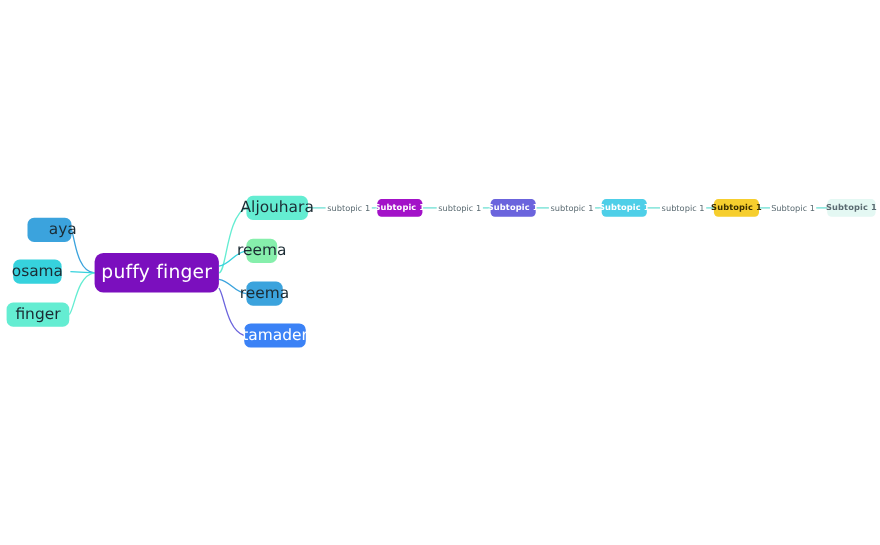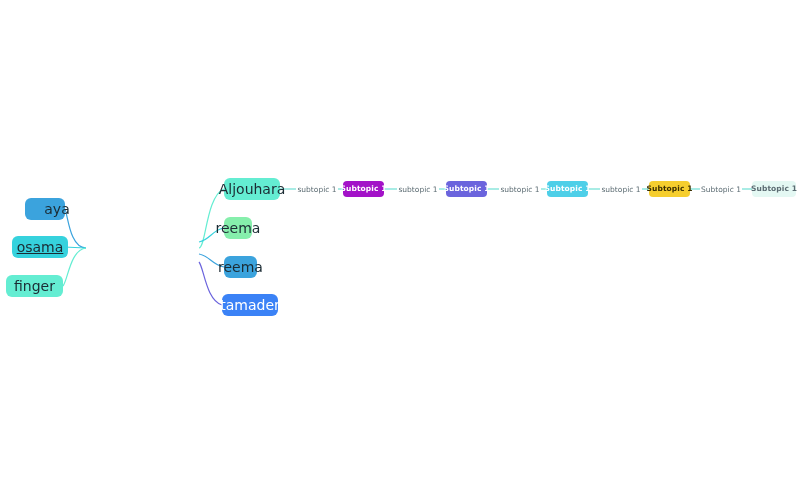--- a/index.html
+++ b/index.html
@@ -88,26 +88,29 @@
     <path d="M384,189 L397,189" fill="none" stroke="#6FE0D4" stroke-width="1.2"></path>
     <path d="M439,189 L446,189" fill="none" stroke="#6FE0D4" stroke-width="1.2"></path>
     <path d="M487,189 L499,189" fill="none" stroke="#6FE0D4" stroke-width="1.2"></path>
     <path d="M541,189 L547,189" fill="none" stroke="#6FE0D4" stroke-width="1.2"></path>
     <path d="M588,189 L600,189" fill="none" stroke="#6FE0D4" stroke-width="1.2"></path>
     <path d="M642,189 L649,189" fill="none" stroke="#6FE0D4" stroke-width="1.2"></path>
     <path d="M690,189 L700,189" fill="none" stroke="#6FE0D4" stroke-width="1.2"></path>
     <path d="M742,189 L752,189" fill="none" stroke="#6FE0D4" stroke-width="1.2"></path>
   </svg>
 
+  <div class="node node-root" style="left: 86px; top: 230px; width: 113px; height: 36px; background: rgb(123, 15, 190); color: rgb(255, 255, 255);">
+    <span>puffy finger</span>
+  </div>
 
   <div id="left-branch-container">
       <div class="node node-branch" style="left: 25px; top: 198px; width: 40px; height: 22px; background: rgb(59, 163, 221); color: rgb(27, 43, 51); padding-left: 24px;">
         <span>aya</span>
       </div>
-      <div class="node node-branch" style="left: 12px; top: 236px; width: 56px; height: 22px; background: rgb(54, 210, 221); color: rgb(27, 43, 51); text-decoration: underline;">
+      <div class="node node-branch" style="left: 12px; top: 236px; width: 44px; height: 22px; background: rgb(54, 210, 221); color: rgb(27, 43, 51);">
         <span>osama</span>
       </div>
       <div class="node node-branch" style="left: 6px; top: 275px; width: 57px; height: 22px; background: rgb(100, 237, 210); color: rgb(27, 43, 51);">
         <span>finger</span>
       </div>
     </div>
 
   <div id="right-branch-container">
       <div class="node node-branch" style="left: 224px; top: 178px; width: 56px; height: 22px; background: rgb(100, 237, 210); color: rgb(27, 43, 51);">
         <span>Aljouhara</span>

